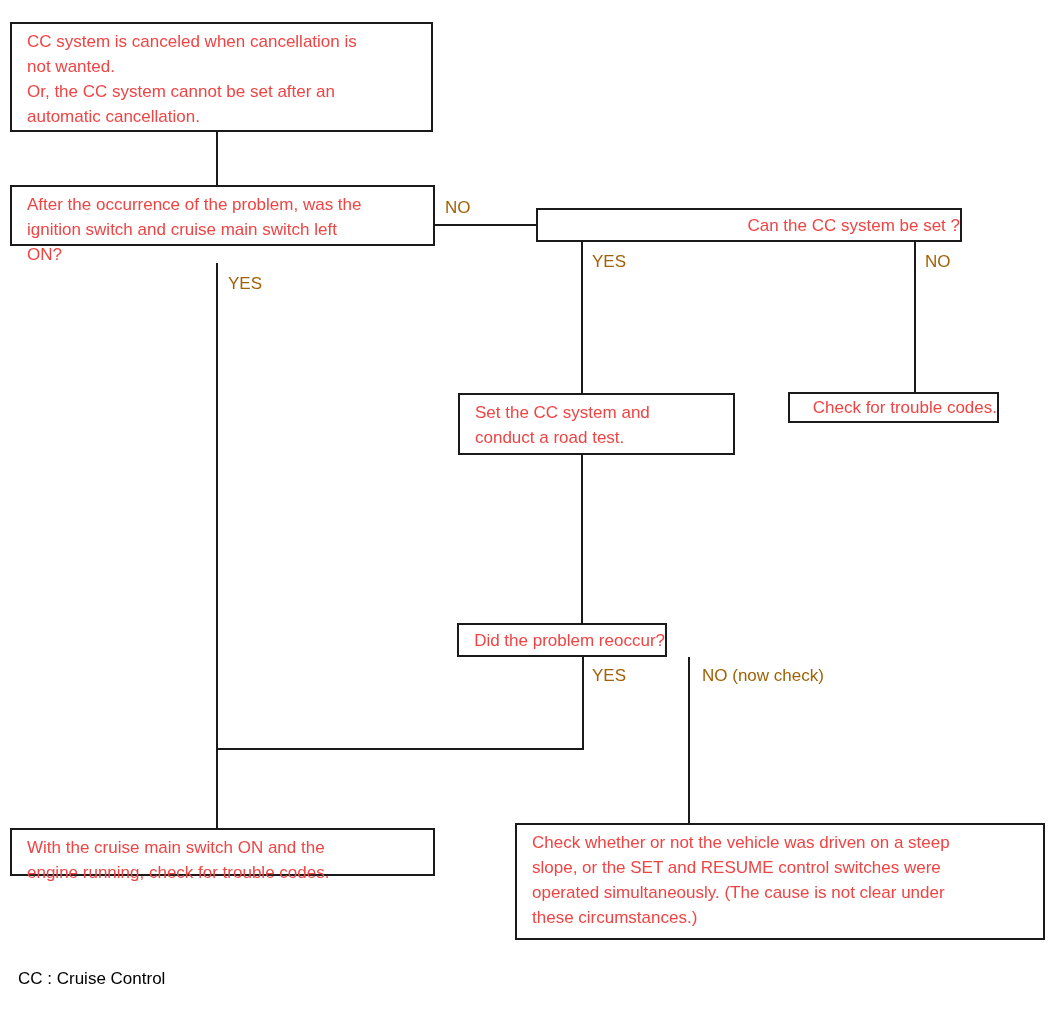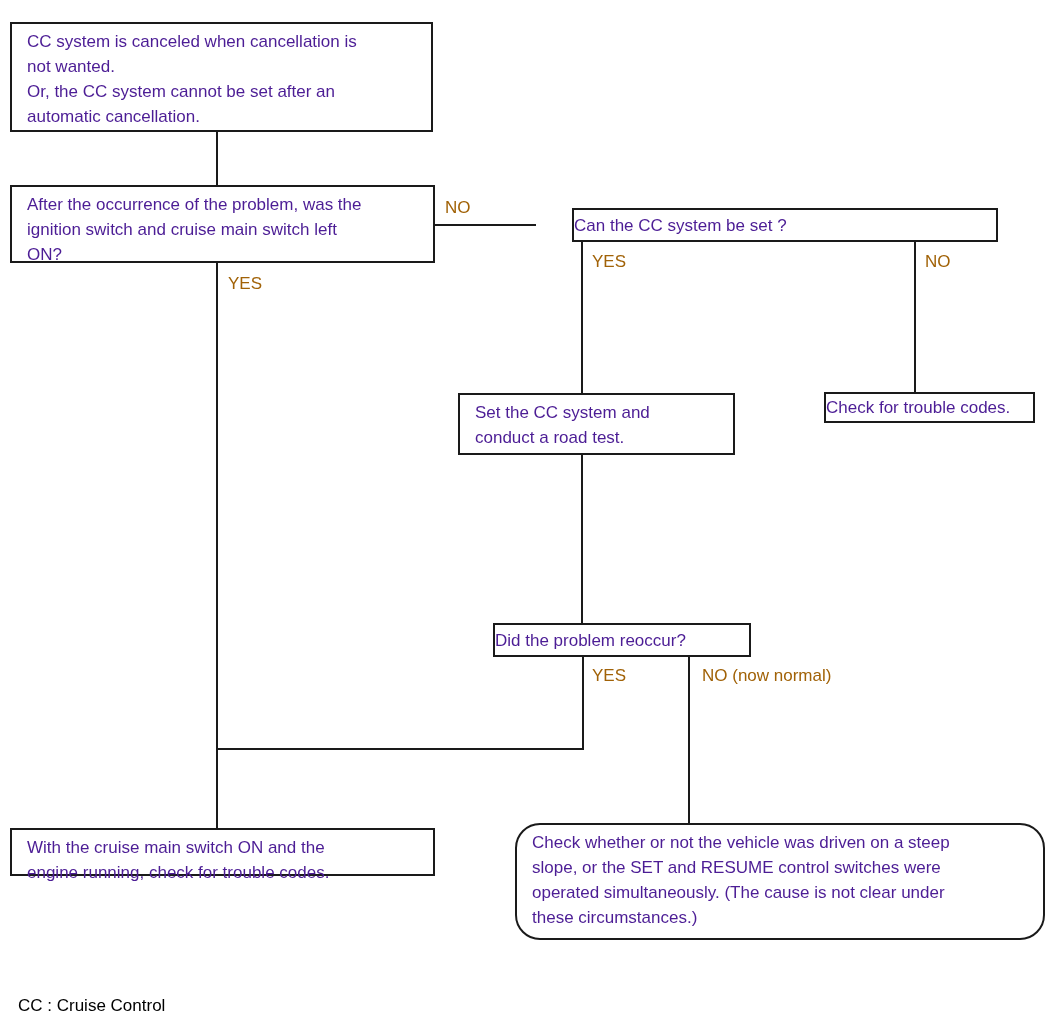--- a/index.html
+++ b/index.html
@@ -15,33 +15,32 @@
     font-family: "Liberation Sans", "DejaVu Sans", sans-serif;
     color: #000000;
   }
   .box {
     position: absolute;
     box-sizing: border-box;
     border: 2px solid #1a1a1a;
     background: #ffffff;
     font-size: 17px;
     line-height: 25px;
-    color: #4c1d95;
+    color: #ef4444;
   }
   .box .txt {
     white-space: pre-line;
     display: block;
     padding: 5px 10px 4px 15px;
   }
   .box.center {
     display: flex;
     align-items: center;
-    justify-content: flex-start;
+    justify-content: flex-end;
     text-align: center;
-    margin-left: 36px;
   }
   .box.center .txt {
     padding: 0;
   }
   .edge-label {
     position: absolute;
     font-size: 17px;
     line-height: 19px;
     color: #a16207;
     white-space: nowrap;
@@ -74,57 +73,57 @@
   <div class="line h" style="left:216px; top:748px; width:368px;"></div>
   <div class="line v" style="left:688px; top:657px; height:166px;"></div>
 
   <div class="box" style="left:10px; top:22px; width:423px; height:110px;">
     <span class="txt">CC system is canceled when cancellation is
 not wanted.
 Or, the CC system cannot be set after an
 automatic cancellation.</span>
   </div>
 
-  <div class="box" style="left:10px; top:185px; width:425px; height:78px;">
+  <div class="box" style="left:10px; top:185px; width:425px; height:61px;">
     <span class="txt">After the occurrence of the problem, was the
 ignition switch and cruise main switch left
 ON?</span>
   </div>
 
   <div class="box center" style="left:536px; top:208px; width:426px; height:34px;">
     <span class="txt">Can the CC system be set ?</span>
   </div>
 
   <div class="box" style="left:458px; top:393px; width:277px; height:62px;">
     <span class="txt">Set the CC system and
 conduct a road test.</span>
   </div>
 
   <div class="box center" style="left:788px; top:392px; width:211px; height:31px;">
     <span class="txt">Check for trouble codes.</span>
   </div>
 
-  <div class="box center" style="left:457px; top:623px; width:258px; height:34px;">
+  <div class="box center" style="left:457px; top:623px; width:210px; height:34px;">
     <span class="txt">Did the problem reoccur?</span>
   </div>
 
   <div class="box" style="left:10px; top:828px; width:425px; height:48px;">
     <span class="txt">With the cruise main switch ON and the
 engine running, check for trouble codes.</span>
   </div>
 
-  <div class="box" style="left:515px; top:823px; width:530px; height:117px;border-radius:25px;">
+  <div class="box" style="left:515px; top:823px; width:530px; height:117px;">
     <span class="txt">Check whether or not the vehicle was driven on a steep
 slope, or the SET and RESUME control switches were
 operated simultaneously. (The cause is not clear under
 these circumstances.)</span>
   </div>
 
   <div class="edge-label" style="left:445px; top:198px;">NO</div>
   <div class="edge-label" style="left:228px; top:274px;">YES</div>
   <div class="edge-label" style="left:592px; top:252px;">YES</div>
   <div class="edge-label" style="left:925px; top:252px;">NO</div>
   <div class="edge-label" style="left:592px; top:666px;">YES</div>
-  <div class="edge-label" style="left:702px; top:666px;">NO (now normal)</div>
+  <div class="edge-label" style="left:702px; top:666px;">NO (now check)</div>
 
-  <div class="caption" style="left:18px; top:969px;margin-top:27px;">CC : Cruise Control</div>
+  <div class="caption" style="left:18px; top:969px;">CC : Cruise Control</div>
 
 </div>
 
 </body></html>

